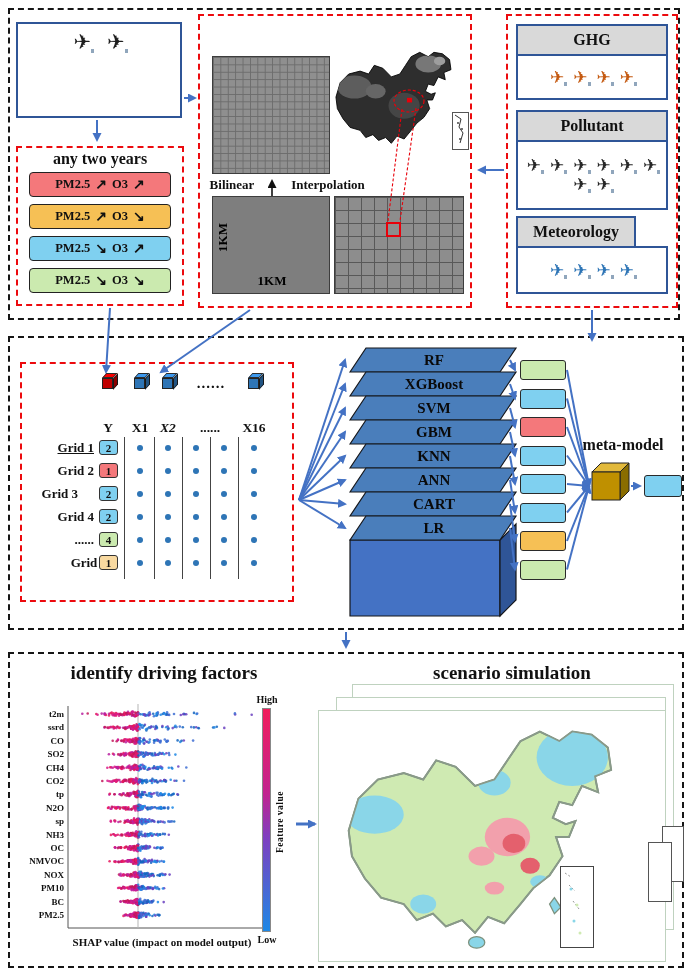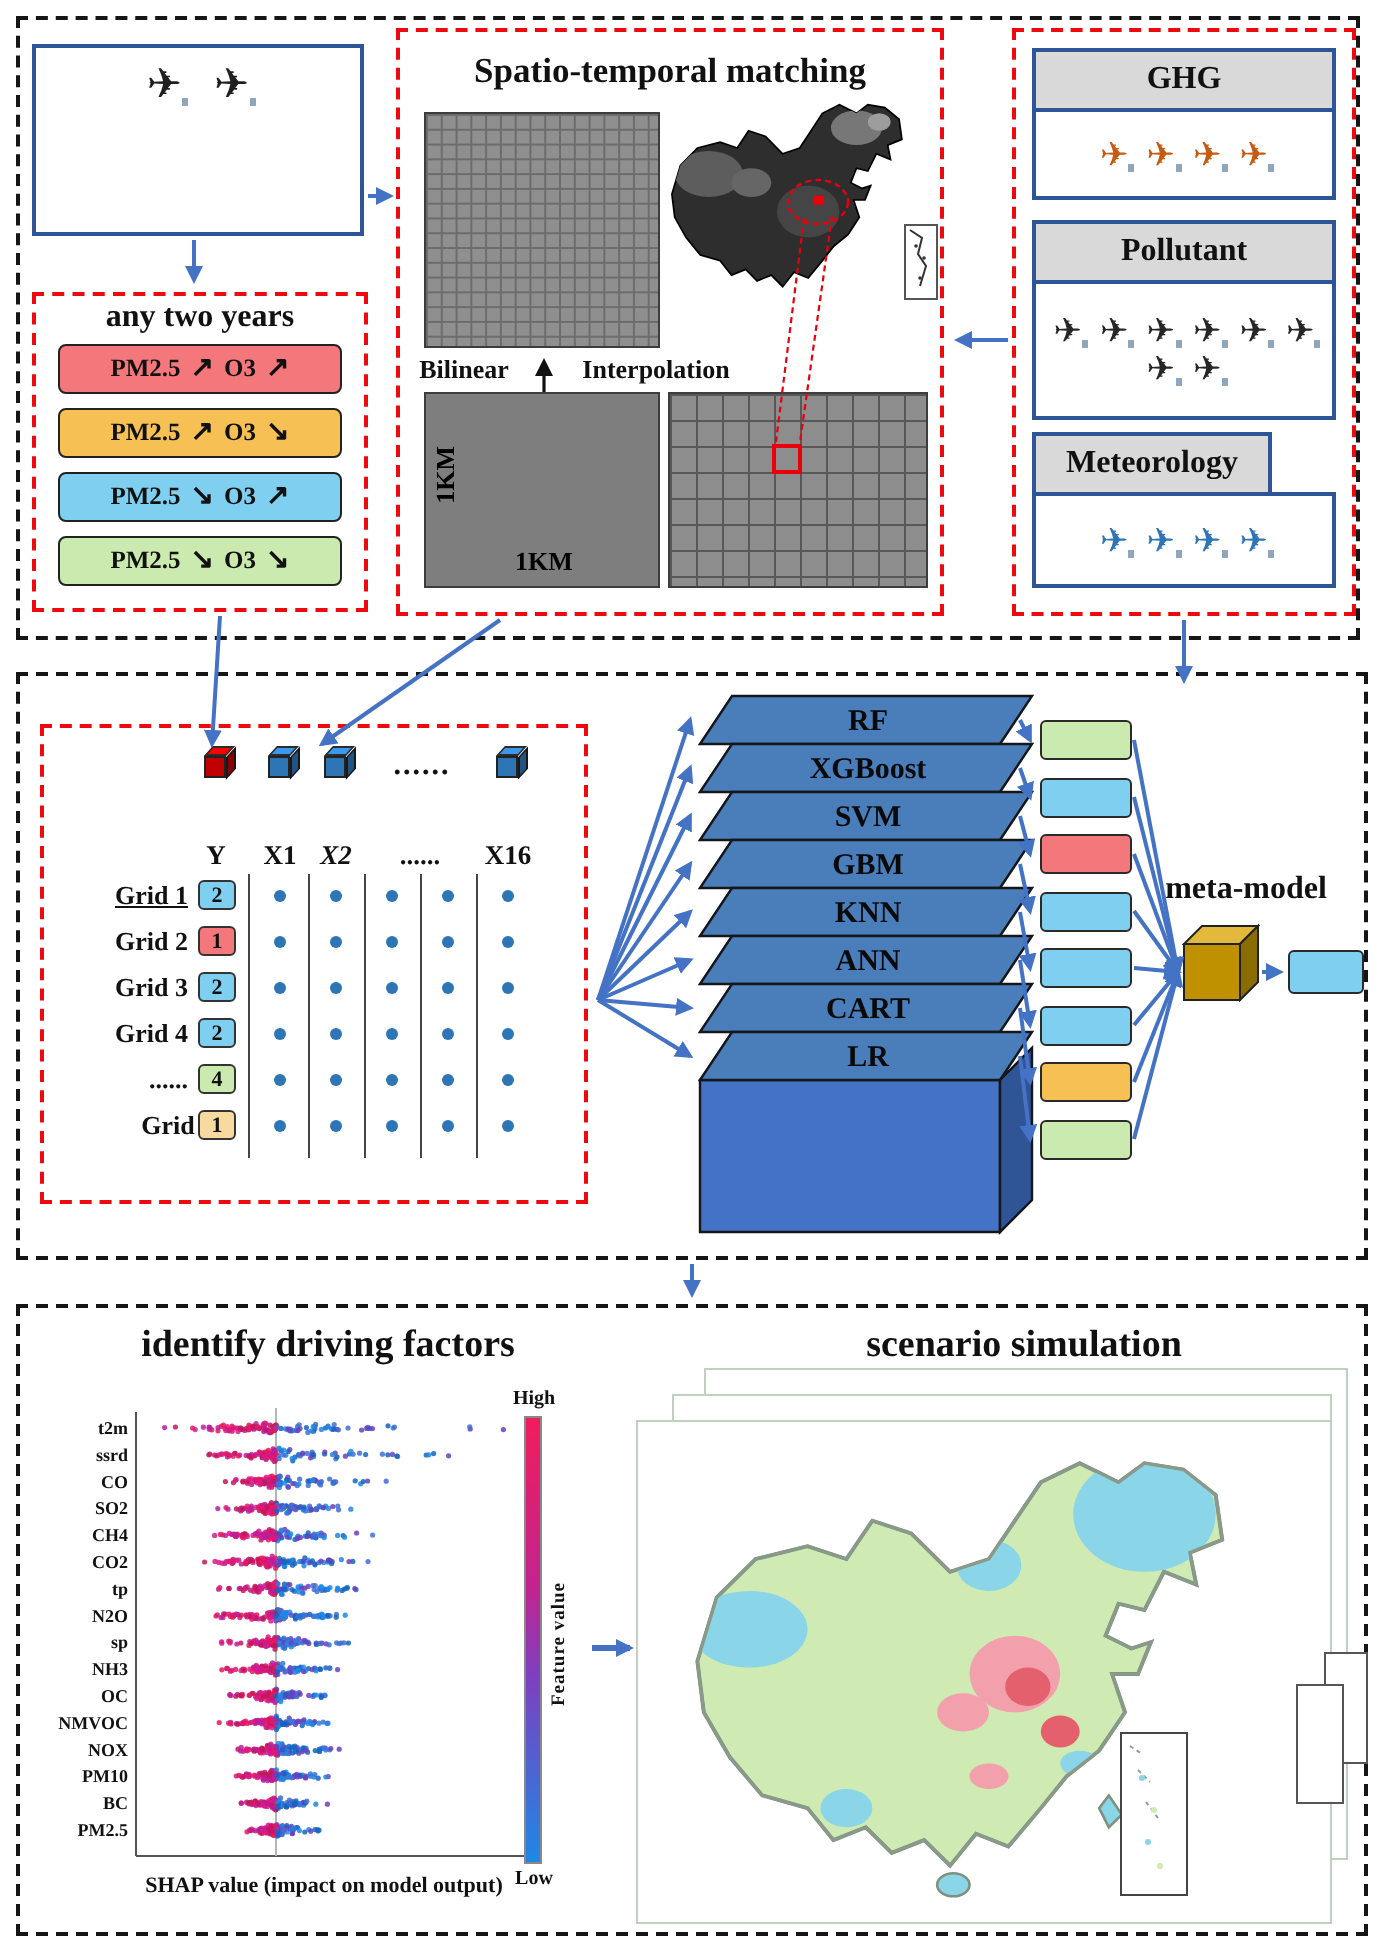--- a/index.html
+++ b/index.html
@@ -86,21 +86,20 @@
         <div class="aty-row" style="top: 120px; background: rgb(203, 234, 175);">
           <span class="aty-t">PM2.5</span>
           <span class="aty-a">↘</span>
           <span class="aty-t">O3</span>
           <span class="aty-a">↘</span>
         </div>
       </div>
   </div>
 
   <div class="reddash" style="left:198px;top:14px;width:274px;height:294px;"></div>
-  <div class="ctext abs" style="left:200px;top:22px;width:270px;height:26px;font-weight:bold;font-size:17.5px;">Spatio-temporal matching</div>
   <div class="gridfine" style="left:212px;top:56px;width:118px;height:118px;"></div>
 
   <svg class="abs" style="left:326px;top:48px;" width="142" height="104" viewBox="0 0 100 72" preserveAspectRatio="none">
     <use href="#chinaPath" fill="#2e2e2e" stroke="#000" stroke-width="0.6"></use>
     <g clip-path="url(#chinaClip)">
       <ellipse cx="20" cy="27" rx="12" ry="8" fill="#5d5d5d"></ellipse>
       <ellipse cx="72" cy="11" rx="9" ry="6" fill="#777777"></ellipse>
       <ellipse cx="80" cy="9" rx="4" ry="3" fill="#9d9d9d"></ellipse>
       <ellipse cx="55" cy="40" rx="11" ry="9" fill="#454545"></ellipse>
       <ellipse cx="35" cy="30" rx="7" ry="5" fill="#666666"></ellipse>
@@ -2286,21 +2285,21 @@
       <div class="dot" style="position: absolute; left: 193px; top: 445px;"></div>
       <div class="dot" style="position: absolute; left: 221px; top: 445px;"></div>
       <div class="dot" style="position: absolute; left: 251px; top: 445px;"></div>
       <div class="rowlab" style="position: absolute; left: 28px; top: 463px; width: 66px;">Grid 2</div>
       <div class="badge" style="position: absolute; left: 99px; top: 463px; background: rgb(244, 120, 123);">1</div>
       <div class="dot" style="position: absolute; left: 137px; top: 468px;"></div>
       <div class="dot" style="position: absolute; left: 165px; top: 468px;"></div>
       <div class="dot" style="position: absolute; left: 193px; top: 468px;"></div>
       <div class="dot" style="position: absolute; left: 221px; top: 468px;"></div>
       <div class="dot" style="position: absolute; left: 251px; top: 468px;"></div>
-      <div class="rowlab" style="position: absolute; left: 28px; top: 486px; width: 66px;">Grid 3</div>
+      <div class="rowlab" style="position: absolute; left: 12px; top: 486px; width: 66px;">Grid 3</div>
       <div class="badge" style="position: absolute; left: 99px; top: 486px; background: rgb(127, 208, 240);">2</div>
       <div class="dot" style="position: absolute; left: 137px; top: 491px;"></div>
       <div class="dot" style="position: absolute; left: 165px; top: 491px;"></div>
       <div class="dot" style="position: absolute; left: 193px; top: 491px;"></div>
       <div class="dot" style="position: absolute; left: 221px; top: 491px;"></div>
       <div class="dot" style="position: absolute; left: 251px; top: 491px;"></div>
       <div class="rowlab" style="position: absolute; left: 28px; top: 509px; width: 66px;">Grid 4</div>
       <div class="badge" style="position: absolute; left: 99px; top: 509px; background: rgb(127, 208, 240);">2</div>
       <div class="dot" style="position: absolute; left: 137px; top: 514px;"></div>
       <div class="dot" style="position: absolute; left: 165px; top: 514px;"></div>

